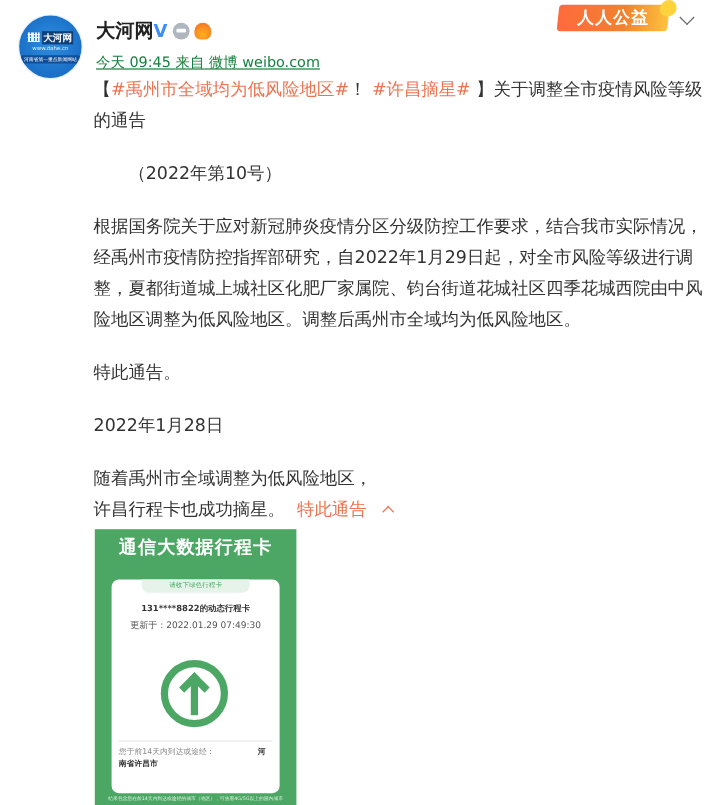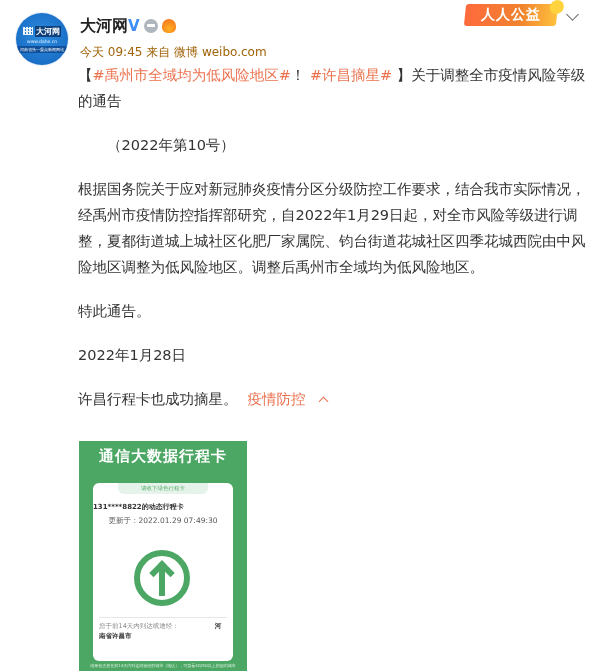--- a/index.html
+++ b/index.html
@@ -24,21 +24,21 @@
 
   .user-name {
     position:absolute; left:80px; top:16px; font-size:16px; font-weight:bold; color:#222;
   }
   .badges { position:absolute; left:128px; top:18px; display:flex; align-items:center; gap:4px; }
   .badge-v { color:#3e8ef7; font-weight:bold; font-size:15px; line-height:16px; }
   .badge-robot { width:14px; height:14px; border-radius:50%; background:#b0b6bd; position:relative; }
   .badge-robot::before { content:""; position:absolute; left:3px; top:5px; width:8px; height:3px; background:#fff; border-radius:1px; }
   .badge-flame { width:14px; height:14px; border-radius:50% 50% 40% 40%; background:radial-gradient(circle at 50% 70%, #ffb020, #f36b21); }
 
-  .meta { position:absolute; left:80px; top:44px; font-size:12px; color:#a16207; }
+  .meta { position:absolute; left:80px; top:44px; font-size:12px; color:#15803d;text-decoration:underline; }
 
   .charity {
     position:absolute; left:465px; top:4px; width:92px; height:22px;
     background:linear-gradient(90deg,#ff6a3d 0%,#f0822e 60%,#ffc23d 100%);
     border-radius:3px; transform:skewX(-6deg);
     display:flex; align-items:center; justify-content:center;
   }
   .charity span { color:#fff; font-weight:bold; font-size:14px; transform:skewX(6deg); letter-spacing:1px; }
   .charity .sun { position:absolute; right:-6px; top:-4px; width:14px; height:14px; border-radius:50%; background:#ffd33d; }
   .chevron-down {
@@ -59,21 +59,21 @@
   }
   .card-img .title { text-align:center; color:#fff; font-weight:bold; font-size:15px; margin-top:6px; letter-spacing:1px; }
   .card-img .subtitle { text-align:center; color:#e0f3e5; font-size:7px; margin-top:2px; }
   .card-inner {
     position:absolute; left:14px; top:42px; width:140px; height:178px; background:#fff; border-radius:6px;
   }
   .card-inner .tabhdr {
     margin:0 auto; width:90px; height:11px; background:#e6f3ea; border-radius:0 0 6px 6px;
     font-size:5.5px; color:#4da764; text-align:center; line-height:11px;
   }
-  .card-inner .phone { font-size:7px; font-weight:bold; color:#333; margin-top:8px; }
+  .card-inner .phone { text-align:center; font-size:7px; font-weight:bold; color:#333; margin-top:8px; }
   .card-inner .updated { text-align:center; font-size:7.5px; color:#555; margin-top:4px; }
   .arrow-circle {
     position:absolute; left:41px; top:67px; width:56px; height:56px; border-radius:50%;
     border:6px solid #4da764; box-sizing:border-box;
   }
   .arrow-circle .shaft { position:absolute; left:19px; top:12px; width:6px; height:28px; background:#4da764; }
   .arrow-circle .head {
     position:absolute; left:10px; top:6px; width:18px; height:18px;
     border-left:6px solid #4da764; border-top:6px solid #4da764; transform:rotate(45deg); box-sizing:border-box; left:13px; top:8px;
   }
@@ -116,21 +116,22 @@
   <p><span>【</span><span class="tag">#禹州市全域均为低风险地区#</span><span>！</span> <span class="tag">#许昌摘星#</span><span> 】</span><span>关于调整全市疫情风险等级的通告</span></p>
   <div class="gap1"></div>
   <p style="margin-top:0;margin-left:29px;">（2022年第10号）</p>
   <div class="gap1"></div>
   <p>根据国务院关于应对新冠肺炎疫情分区分级防控工作要求，结合我市实际情况，经禹州市疫情防控指挥部研究，自2022年1月29日起，对全市风险等级进行调整，夏都街道城上城社区化肥厂家属院、钧台街道花城社区四季花城西院由中风险地区调整为低风险地区。调整后禹州市全域均为低风险地区。</p>
   <div class="gap1"></div>
   <p>特此通告。</p>
   <div class="gap1"></div>
   <p>2022年1月28日</p>
   <div class="gap1"></div>
-  <p><span>许昌行程卡也成功摘星。</span><span class="link-collapse">疫情防控</span><span class="caret-up"></span></p>
+  <p>随着禹州市全域调整为低风险地区，</p>
+  <p><span>许昌行程卡也成功摘星。</span><span class="link-collapse">特此通告</span><span class="caret-up"></span></p>
 </div>
 
 <div class="card-img">
   <div class="title">通信大数据行程卡</div>
   <div class="card-inner">
     <div class="tabhdr">请收下绿色行程卡</div>
     <div class="phone">131****8822的动态行程卡</div>
     <div class="updated">更新于：2022.01.29 07:49:30</div>
     <div class="arrow-circle">
       <div class="head"></div>

